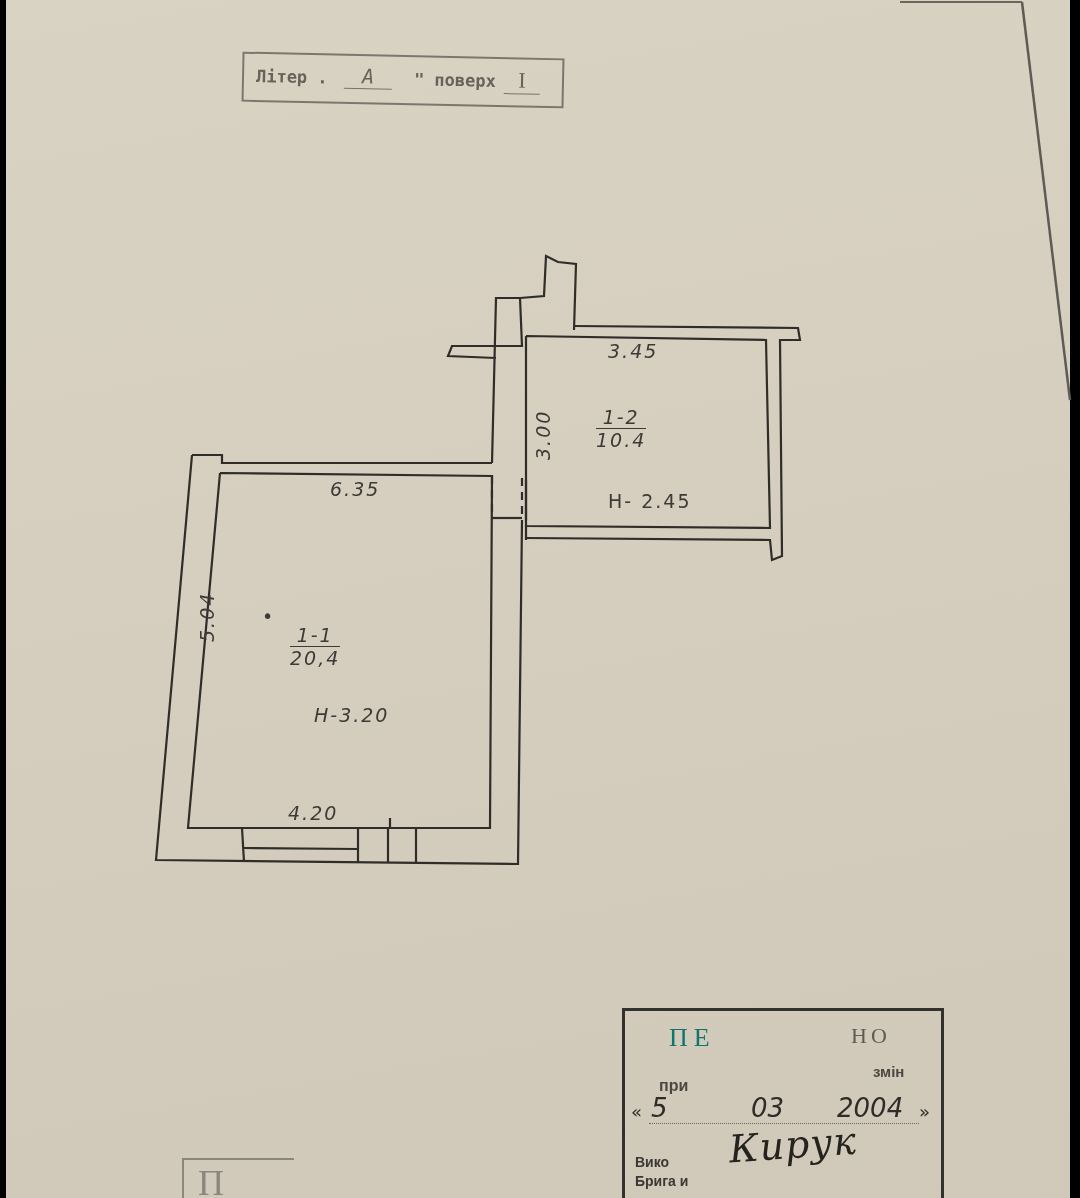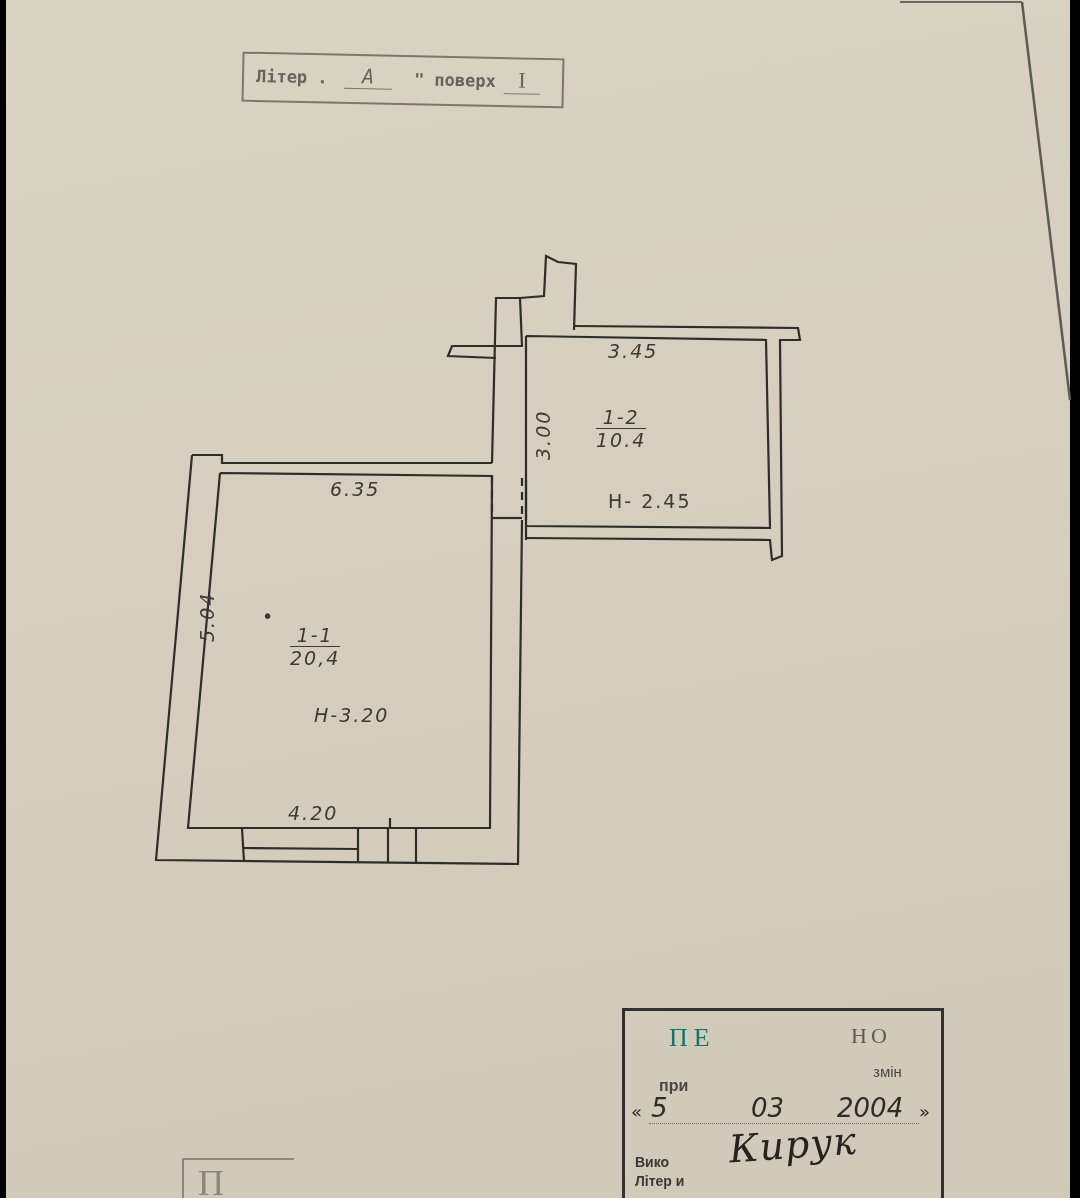--- a/index.html
+++ b/index.html
@@ -36,21 +36,21 @@
     .frac { text-align: center; }
     .frac .top { border-bottom: 1.5px solid #3b3a36; padding: 0 4px; display: block; }
     .stamp {
       position: absolute; left: 622px; top: 1008px; width: 316px; height: 200px;
       border: 3px solid #33312d; border-bottom: none;
       color: #3a3834;
     }
     .stamp .t1 { position: absolute; left: 44px; top: 12px; font-family: "Liberation Serif", serif; font-size: 26px; letter-spacing: 6px; color: #0f766e; }
     .stamp .t1b { position: absolute; left: 226px; top: 12px; font-family: "Liberation Serif", serif; font-size: 22px; letter-spacing: 4px; color: #5e5b54; }
     .stamp .t2 { position: absolute; left: 34px; top: 66px; font-size: 16px; font-weight: bold; color: #4a4843; }
-    .stamp .t2b { position: absolute; left: 248px; top: 52px; font-size: 15px; font-weight: normal; color: #4a4843; text-align: right; }
+    .stamp .t2b { position: absolute; left: 248px; top: 52px; font-size: 15px; font-weight: bold; color: #4a4843; text-align: right; }
     .stamp .date { position: absolute; left: 6px; top: 82px; width: 300px; height: 34px; font-family: "DejaVu Sans", sans-serif; font-style: italic; font-size: 26px; color: #2e2c29; }
     .stamp .date span { position: absolute; }
     .stamp .vyk { position: absolute; left: 10px; top: 124px; font-size: 14px; font-weight: bold; margin-top: 19px; }
     .stamp .bryg { position: absolute; left: 10px; top: 162px; font-size: 14px; font-weight: bold; }
     .stamp .sig { position: absolute; left: 104px; top: 112px; font-family: "DejaVu Serif", serif; font-style: italic; font-size: 38px; color: #25231f; transform: rotate(-4deg); letter-spacing: 1px; }
     .bottom-box {
       position: absolute; left: 182px; top: 1158px; width: 110px; height: 50px;
       border-top: 2px solid #8b877e; border-left: 2px solid #8b877e;
     }
     .bottom-box span { position: absolute; left: 14px; top: 2px; font-family: "Liberation Serif", serif; font-size: 36px; color: #8b877e; letter-spacing: 2px; }
@@ -129,18 +129,18 @@
   <div class="date">
     <span style="left:0; top:8px; font-size:18px; font-style:normal;">«</span>
     <span style="left:20px; top:0;">5</span>
     <span style="left:120px; top:0;">03</span>
     <span style="left:206px; top:0;">2004</span>
     <span style="left:288px; top:8px; font-size:18px; font-style:normal;">»</span>
     <div style="position:absolute; left:18px; top:30px; width:270px; border-bottom:1px dotted #6a675f;"></div>
   </div>
   <span class="vyk">Вико</span>
   <span class="sig">Кирук</span>
-  <span class="bryg">Літер  и</span>
+  <span class="bryg">Брига  и</span>
 </div>
 
 <div class="bottom-box">
   <span>П</span>
 </div>
 
 </body></html>

